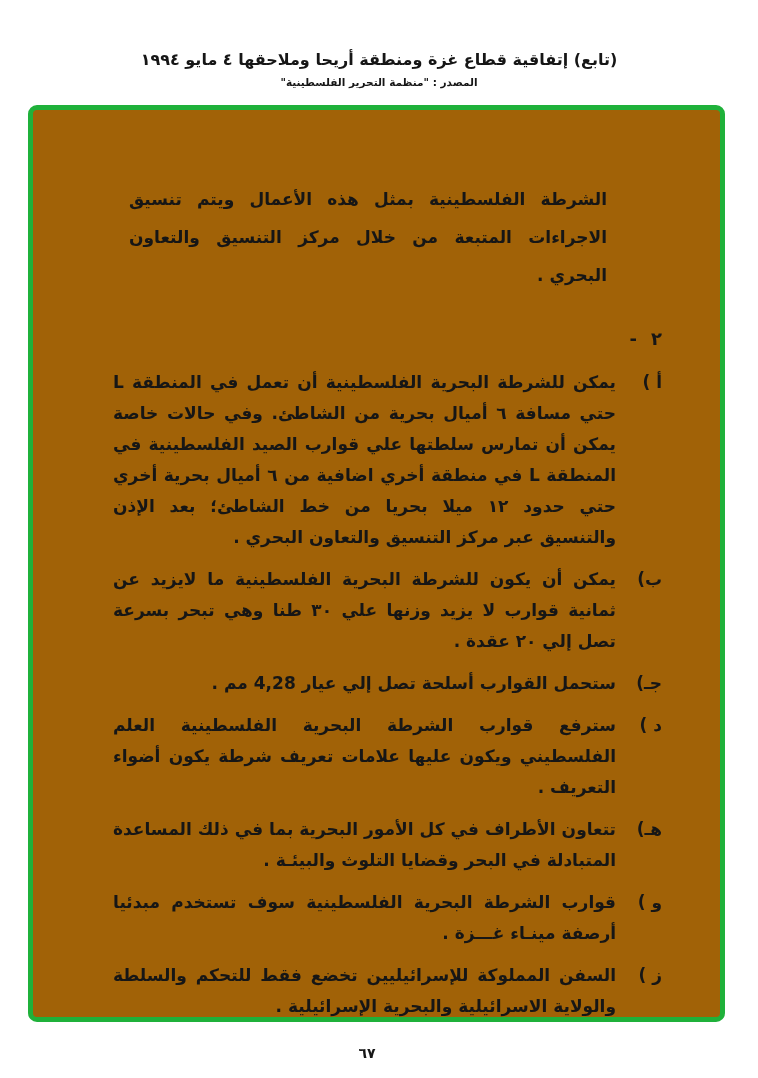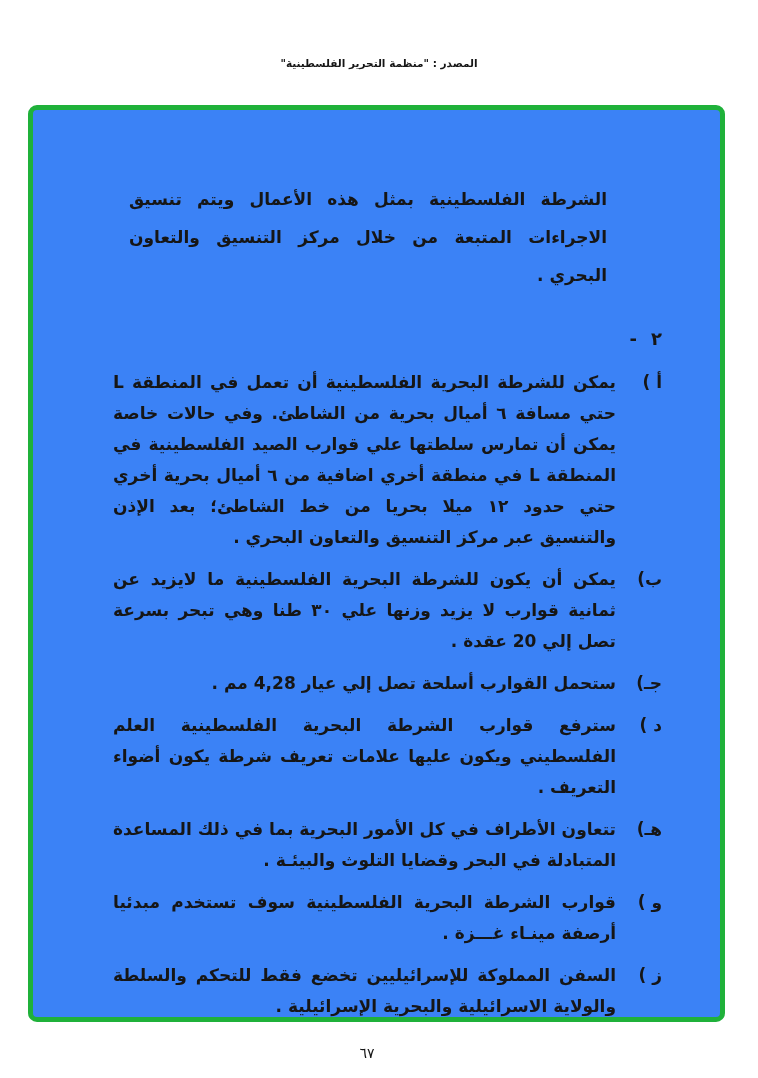--- a/index.html
+++ b/index.html
@@ -18,21 +18,21 @@
   .header-title {
     font-size:16px; font-weight:bold; letter-spacing:0.2px;
   }
   .header-source {
     margin-top:7px; font-size:10.5px; font-weight:bold;
   }
   .green-box {
     position:absolute; left:28px; top:105px;
     width:697px; height:917px;
     border:5px solid var(--green); border-radius:9px;
-    background:#3b82f6;
+    background:#a16207;
   }
   .content {
     direction:rtl; padding:70px 58px 0 70px;
     font-weight:bold; color:var(--ink);
   }
   .intro {
     margin:0 55px 0 0; width:478px;
     font-size:17px; line-height:38px;
     text-align:justify;
   }
@@ -48,45 +48,46 @@
     font-size:17px; line-height:31px; margin-bottom:11px;
   }
   .marker { flex:0 0 46px; white-space:nowrap; }
   .itext { flex:1; text-align:justify; padding-left:10px; }
   .footer {
     position:absolute; bottom:16px; left:0; width:758px;
     text-align:center;
   }
   .page-number {
     position:relative; left:-12px;
-    font-size:14px; font-weight:normal;
+    font-size:14px; font-weight:bold;
   }
 </style>
 </head>
 <body>
 
 <div class="header">
+  <div class="header-title">(تابع) إتفاقية قطاع غزة ومنطقة أريحا وملاحقها ٤ مايو ١٩٩٤</div>
   <div class="header-source">المصدر :  "منظمة التحرير الفلسطينية"</div>
 </div>
 
 <div class="green-box">
   <div class="content">
     <p class="intro">الشرطة الفلسطينية بمثل هذه الأعمال ويتم تنسيق الاجراءات المتبعة من خلال مركز التنسيق والتعاون البحري .</p>
     <div class="section-heading">
       <span class="section-number">٢</span>
       <span class="section-dash">-</span>
     </div>
     <div class="items">
         <div class="item">
           <span class="marker">أ )</span>
           <span class="itext">يمكن للشرطة البحرية الفلسطينية أن تعمل في المنطقة L حتي مسافة ٦ أميال بحرية من الشاطئ. وفي حالات خاصة يمكن أن تمارس سلطتها علي قوارب الصيد الفلسطينية في المنطقة L في منطقة أخري اضافية من ٦ أميال بحرية أخري حتي حدود ١٢ ميلا بحريا من خط الشاطئ؛ بعد الإذن والتنسيق عبر مركز التنسيق والتعاون البحري .</span>
         </div>
         <div class="item">
           <span class="marker">ب)</span>
-          <span class="itext">يمكن أن يكون للشرطة البحرية الفلسطينية ما لايزيد عن ثمانية قوارب لا يزيد وزنها علي ٣٠ طنا وهي تبحر بسرعة تصل إلي 20 عقدة .</span>
+          <span class="itext">يمكن أن يكون للشرطة البحرية الفلسطينية ما لايزيد عن ثمانية قوارب لا يزيد وزنها علي ٣٠ طنا وهي تبحر بسرعة تصل إلي ٢٠ عقدة .</span>
         </div>
         <div class="item">
           <span class="marker">جـ)</span>
           <span class="itext">ستحمل القوارب أسلحة تصل إلي عيار 4,28 مم .</span>
         </div>
         <div class="item">
           <span class="marker">د )</span>
           <span class="itext">سترفع قوارب الشرطة البحرية الفلسطينية العلم الفلسطيني ويكون عليها علامات تعريف شرطة يكون أضواء التعريف .</span>
         </div>
         <div class="item">

